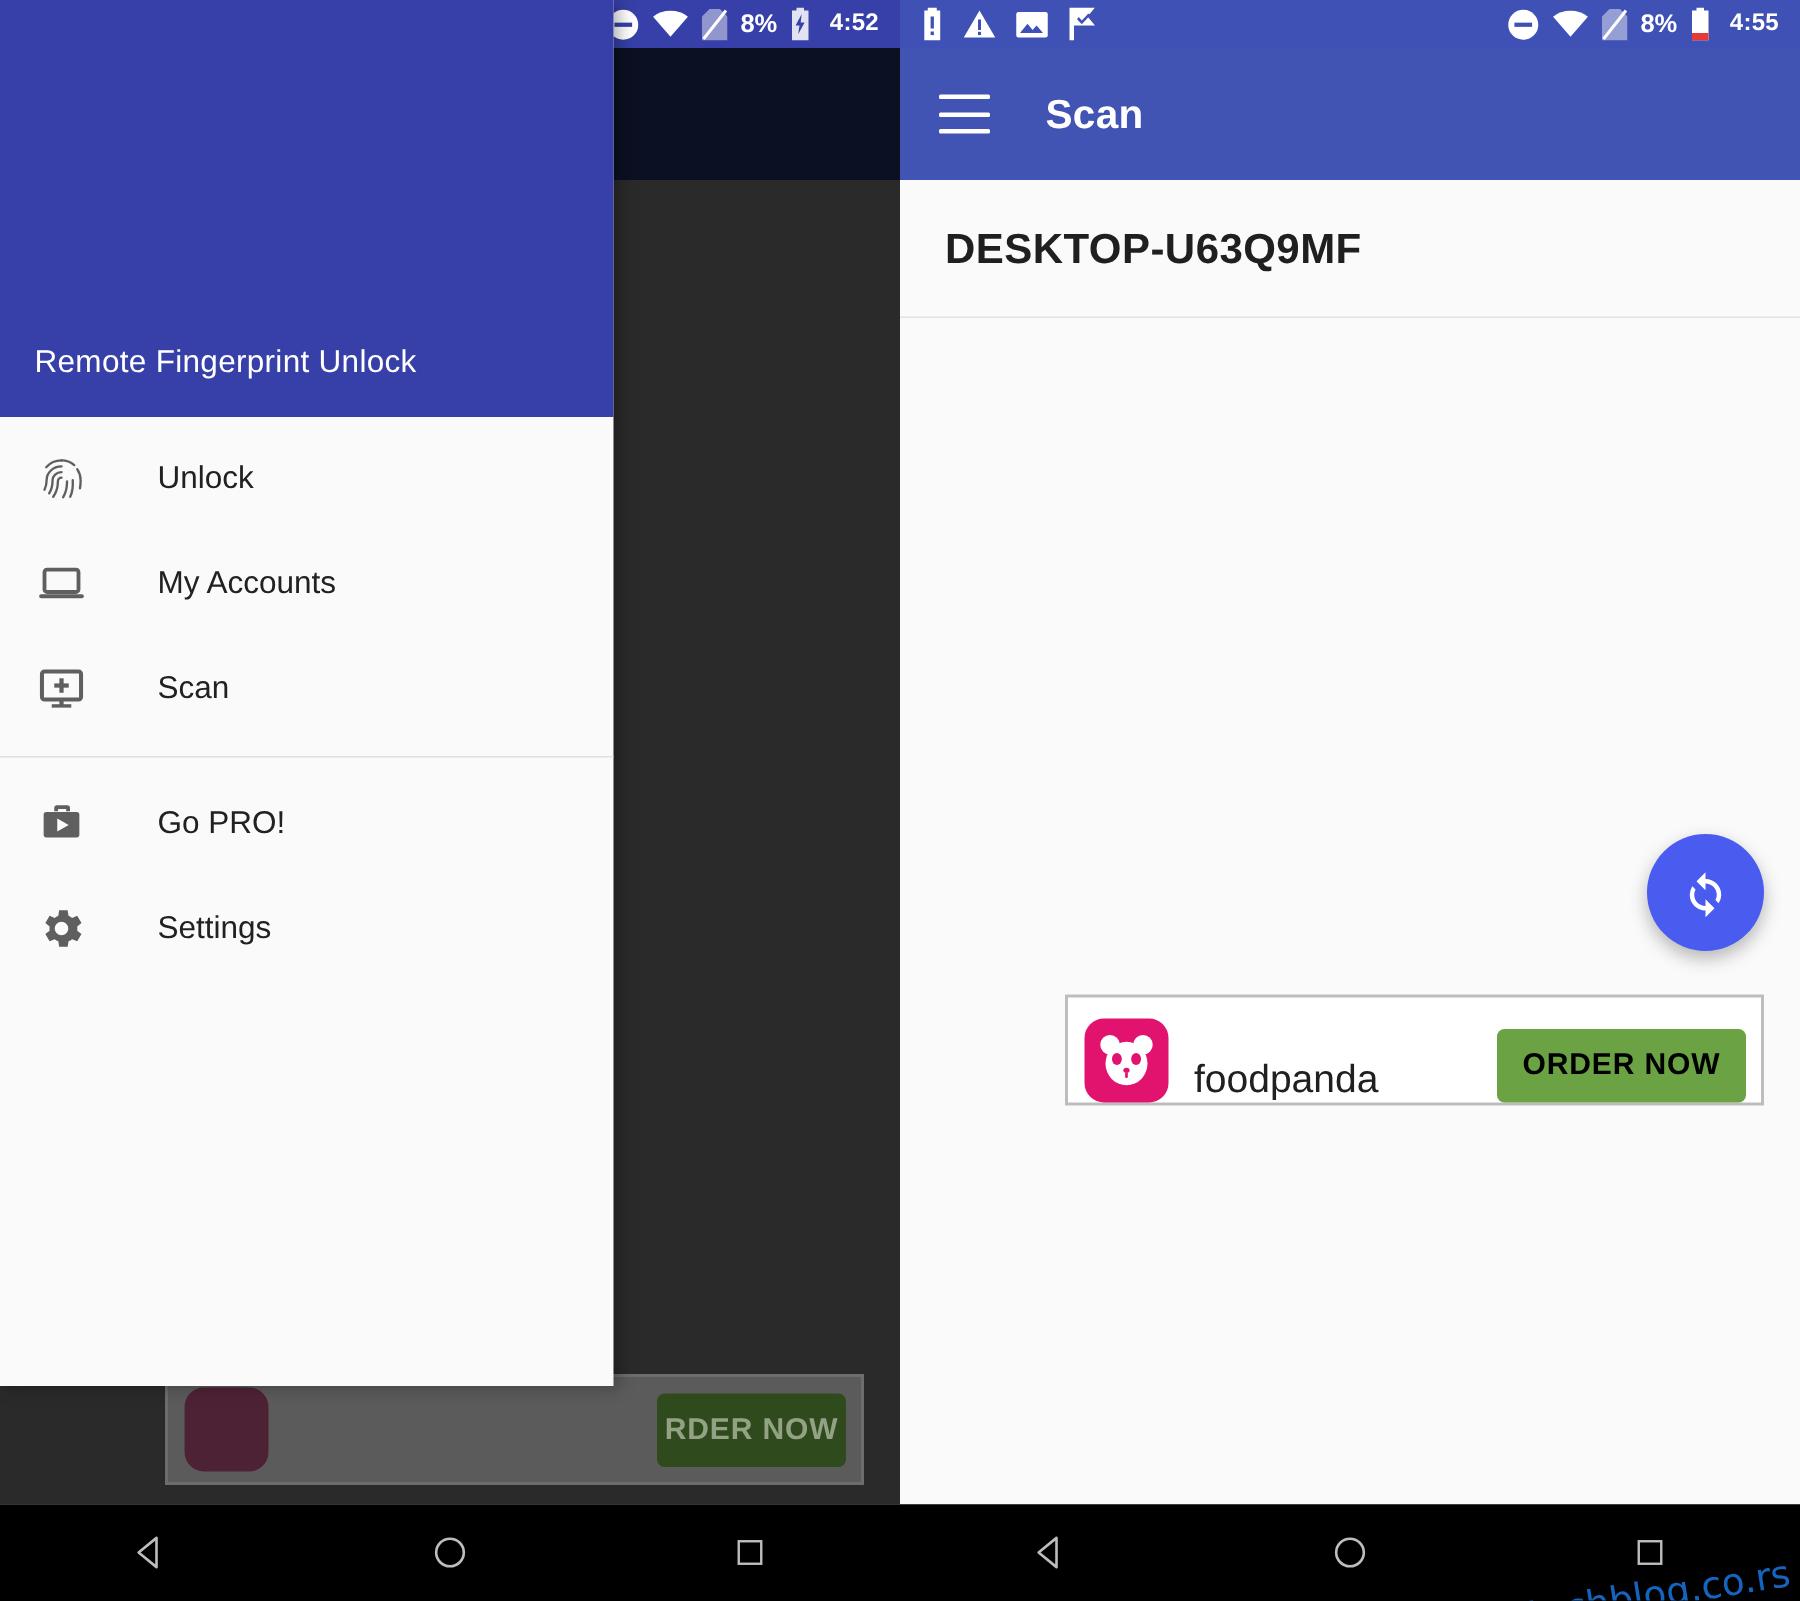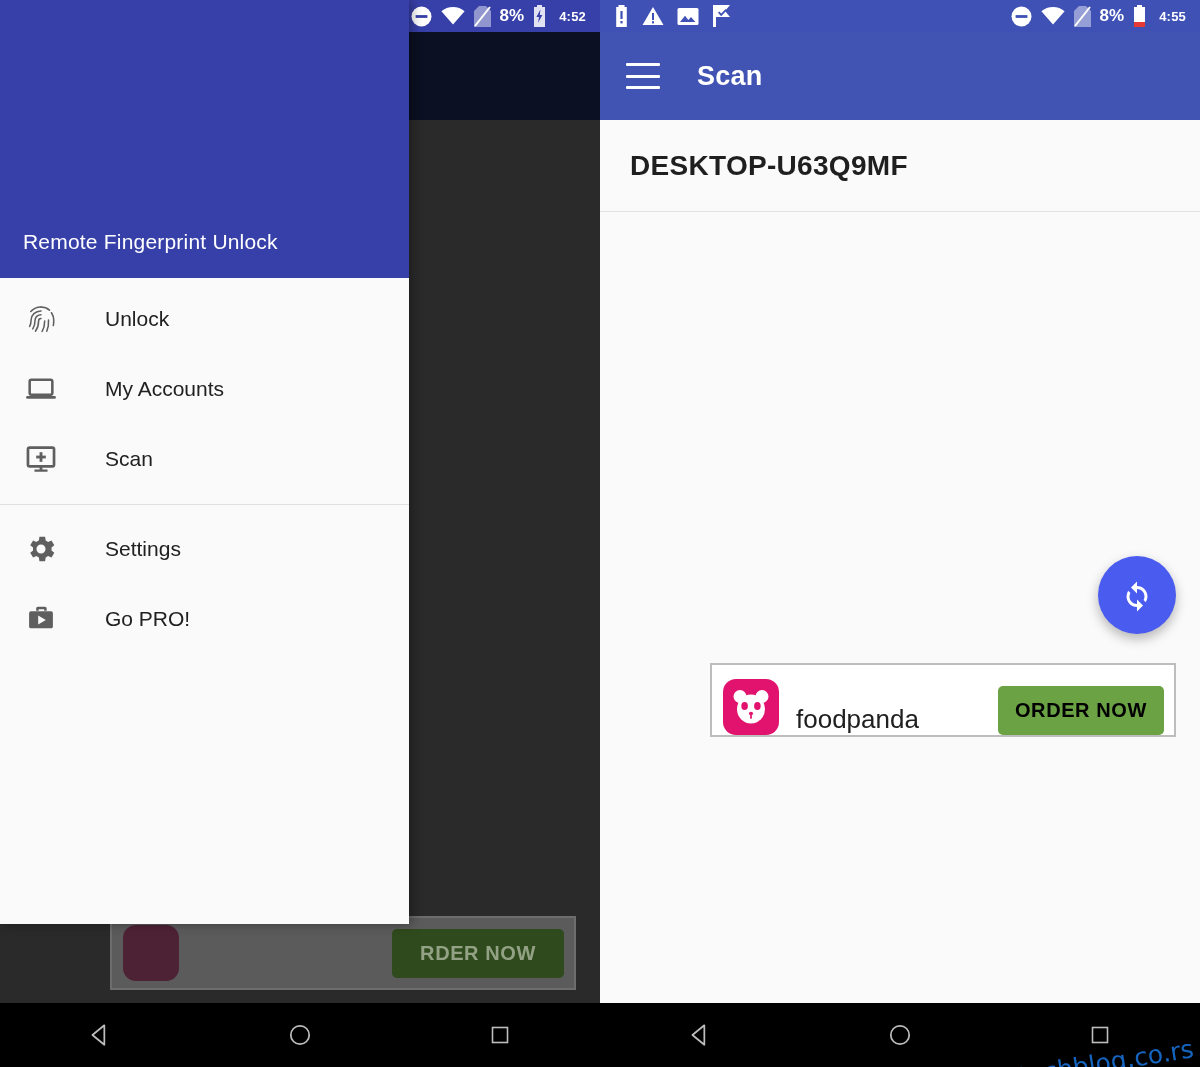--- a/index.html
+++ b/index.html
@@ -16,21 +16,21 @@
     position: absolute; left: 600px; top: 0; width: 600px; height: 1003px;
     background: #fafafa; overflow: hidden;
   }
   .statusbar {
     position: relative; height: 32px; width: 100%;
     background: #3f51b5; display: flex; align-items: center;
     padding: 0 14px; color: #fff;
   }
   .sb-left { display: flex; align-items: center; gap: 13px; }
   .sb-right { margin-left: auto; display: flex; align-items: center; gap: 9px; }
-  .sb-time { font-size: 13px; font-weight: 700; letter-spacing: .2px; margin-left: 4px; }
+  .sb-time { font-size: 16px; font-weight: 700; letter-spacing: .2px; margin-left: 4px; }
   .sb-pct  { font-size: 17px; font-weight: 700; }
   .sb-ico { display: block; }
 
   .appbar {
     height: 88px; background: #4153b3; display: flex; align-items: center;
     padding: 0 0 0 26px; color: #fff;
   }
   .hamburger { width: 34px; height: 26px; display: flex; flex-direction: column;
     justify-content: space-between; cursor: pointer; }
   .hamburger span { display: block; height: 3px; background: #fff; border-radius: 1px; }
@@ -84,21 +84,21 @@
     font-size: 37px; line-height: 1.16; color: #1c1c1c; white-space: nowrap;
   }
   .scrim-ad {
     position: absolute; left: 110px; bottom: 13px; width: 466px; height: 74px;
     background: #5b5b5b; border: 2px solid #6d6d6d; display: flex; align-items: center;
     padding: 0 10px 0 11px;
   }
   .scrim-ad-logo { width: 56px; height: 56px; border-radius: 13px; background: #4e2235; }
   .scrim-ad-cta {
     margin-left: auto; background: #2f4a1c; color: #93a285; border-radius: 5px;
-    font-size: 20px; font-weight: 700; letter-spacing: .6px; padding: 13px 28px;
+    font-size: 20px; font-weight: 700; letter-spacing: .6px; padding: 13px 5px;
   }
 
   
   .drawer {
     position: absolute; left: 0; top: 0; width: 409px; height: 924px;
     background: #fafafa; box-shadow: 3px 0 11px rgba(0,0,0,.35);
     display: flex; flex-direction: column;
   }
   .drawer-header {
     height: 278px; background: #3740a8; position: relative; flex: 0 0 auto;
@@ -315,37 +315,37 @@
             </svg>
           </span>
           <span class="drawer-label">Scan</span>
         </div>
 
         <div class="drawer-divider"></div>
 
         <div class="drawer-item">
           <span class="drawer-ico">
             <svg width="34" height="34" viewBox="0 0 24 24">
-              <path fill="#5f5f5f" d="M19.4 13a7.8 7.8 0 0 0 0-2l2-1.6-2-3.4-2.4 1a7.6 7.6 0 0 0-1.7-1l-.4-2.6H10.9l-.4 2.6c-.6.2-1.2.6-1.7 1l-2.4-1-2 3.4 2 1.6a7.8 7.8 0 0 0 0 2l-2 1.6 2 3.4 2.4-1c.5.4 1.1.8 1.7 1l.4 2.6h4l.4-2.6c.6-.2 1.2-.6 1.7-1l2.4 1 2-3.4zM12 15.2A3.2 3.2 0 1 1 12 8.8a3.2 3.2 0 0 1 0 6.4z"></path>
-            </svg>
-          </span>
-          <span class="drawer-label">Settings</span>
-        </div>
-
-        <div class="drawer-item">
-          <span class="drawer-ico">
-            <svg width="34" height="34" viewBox="0 0 24 24">
               <path fill="#5f5f5f" d="M9.2 3.4h5.6c.7 0 1.2.5 1.2 1.2v1.6h-1.8V5.2H10.4v1H8.6V4.6c0-.7.5-1.2 1.2-1.2z"></path>
               <rect x="3.6" y="6.6" width="16.8" height="12" rx="1.3" fill="#5f5f5f"></rect>
               <path fill="#fafafa" d="M10 9.6l5.4 3.1-5.4 3.1z"></path>
             </svg>
           </span>
           <span class="drawer-label">Go PRO!</span>
         </div>
 
+        <div class="drawer-item">
+          <span class="drawer-ico">
+            <svg width="34" height="34" viewBox="0 0 24 24">
+              <path fill="#5f5f5f" d="M19.4 13a7.8 7.8 0 0 0 0-2l2-1.6-2-3.4-2.4 1a7.6 7.6 0 0 0-1.7-1l-.4-2.6H10.9l-.4 2.6c-.6.2-1.2.6-1.7 1l-2.4-1-2 3.4 2 1.6a7.8 7.8 0 0 0 0 2l-2 1.6 2 3.4 2.4-1c.5.4 1.1.8 1.7 1l.4 2.6h4l.4-2.6c.6-.2 1.2-.6 1.7-1l2.4 1 2-3.4zM12 15.2A3.2 3.2 0 1 1 12 8.8a3.2 3.2 0 0 1 0 6.4z"></path>
+            </svg>
+          </span>
+          <span class="drawer-label">Settings</span>
+        </div>
+
       </div>
     </div>
   </div>
 
   <div class="navbar">
     <div class="navhalf">
       <div class="nav-btn">
         <svg width="26" height="26" viewBox="0 0 24 24">
             <path d="M16 3L5 12l11 9z" fill="none" stroke="#bdbdbd" stroke-width="1.6" stroke-linejoin="round"></path>
           </svg>

